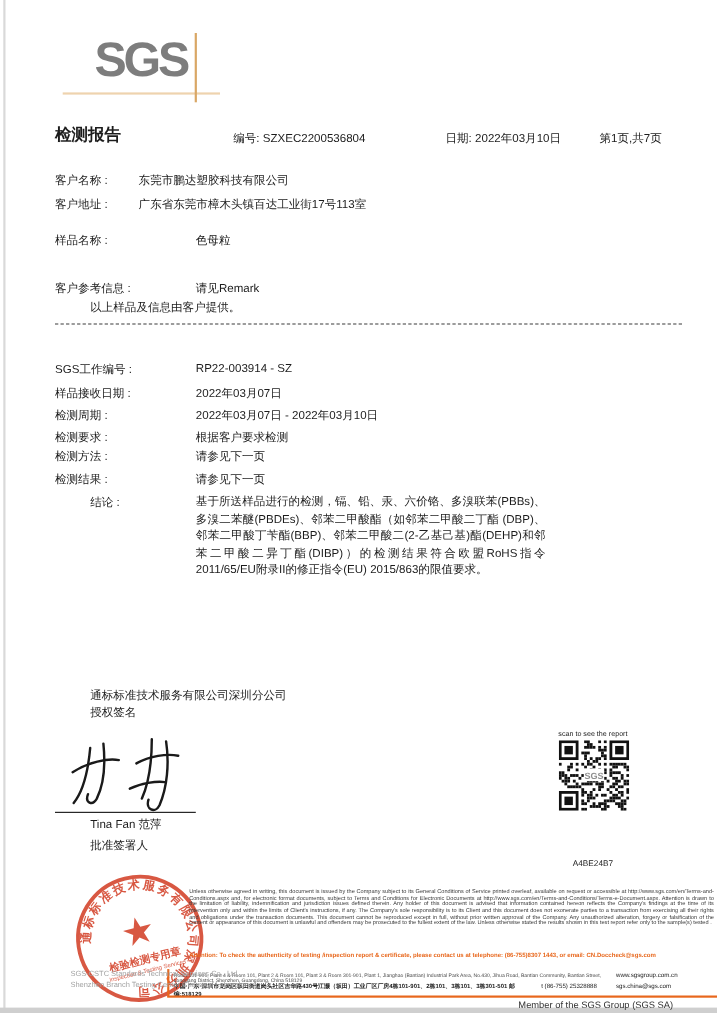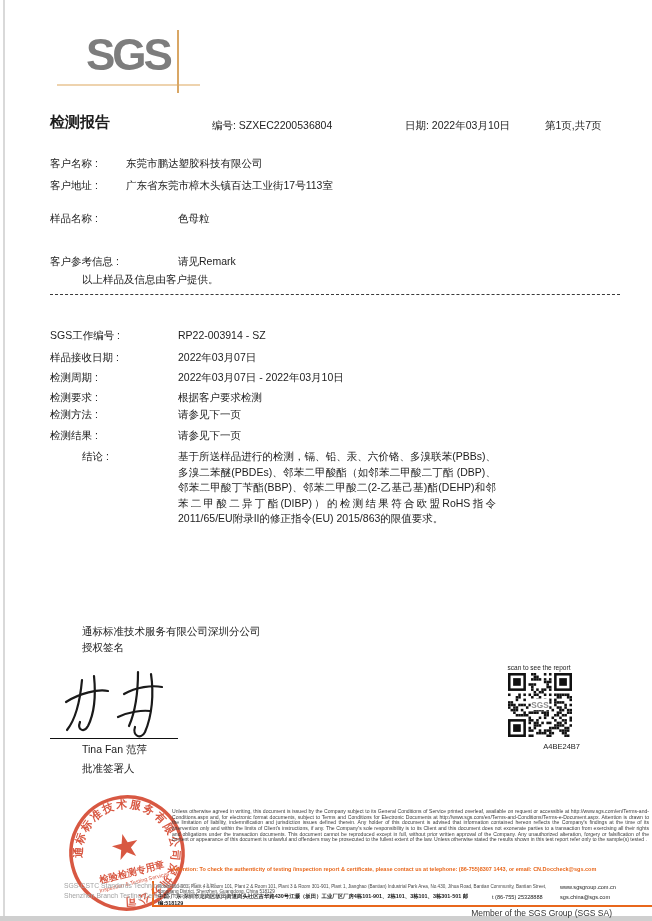--- a/index.html
+++ b/index.html
@@ -30,21 +30,21 @@
   .conclusion{position:absolute;left:178px;top:449px;width:318px;font-size:10.5px;
               line-height:15.6px;white-space:normal;text-align:justify;}
 
   
   .sig-svg{position:absolute;left:58px;top:662px;}
   .sig-line{position:absolute;left:50px;top:738px;width:128px;height:0;border-top:1.5px solid #111;}
 
   
   .qr-caption{position:absolute;left:498px;top:664px;width:82px;text-align:center;font-size:6.5px;color:#222;}
   .qr-svg{position:absolute;left:508px;top:673px;}
-  .qr-id{position:absolute;left:498px;top:742px;width:82px;text-align:right;font-size:7.5px;color:#222;}
+  .qr-id{position:absolute;left:498px;top:780px;width:82px;text-align:center;font-size:7.5px;color:#222;}
 
   
   .stamp-svg{position:absolute;left:60px;top:786px;}
   .f-company{position:absolute;left:64px;top:882px;font-size:6.8px;color:#a3a3a3;white-space:nowrap;z-index:1;}
   .f-lab{position:absolute;left:64px;top:892px;font-size:6.8px;color:#a3a3a3;white-space:nowrap;z-index:1;}
   .disclaimer{position:absolute;left:172px;top:809px;width:477px;font-size:5.1px;line-height:5.65px;
               text-align:justify;color:#3c3c3c;}
   .attention{position:absolute;left:172px;top:866px;width:477px;font-size:5.5px;line-height:6.3px;
              font-weight:700;color:#e8671c;}
   .addr-bar{position:absolute;left:152px;top:881px;width:2px;height:25px;background:#e8671c;}

